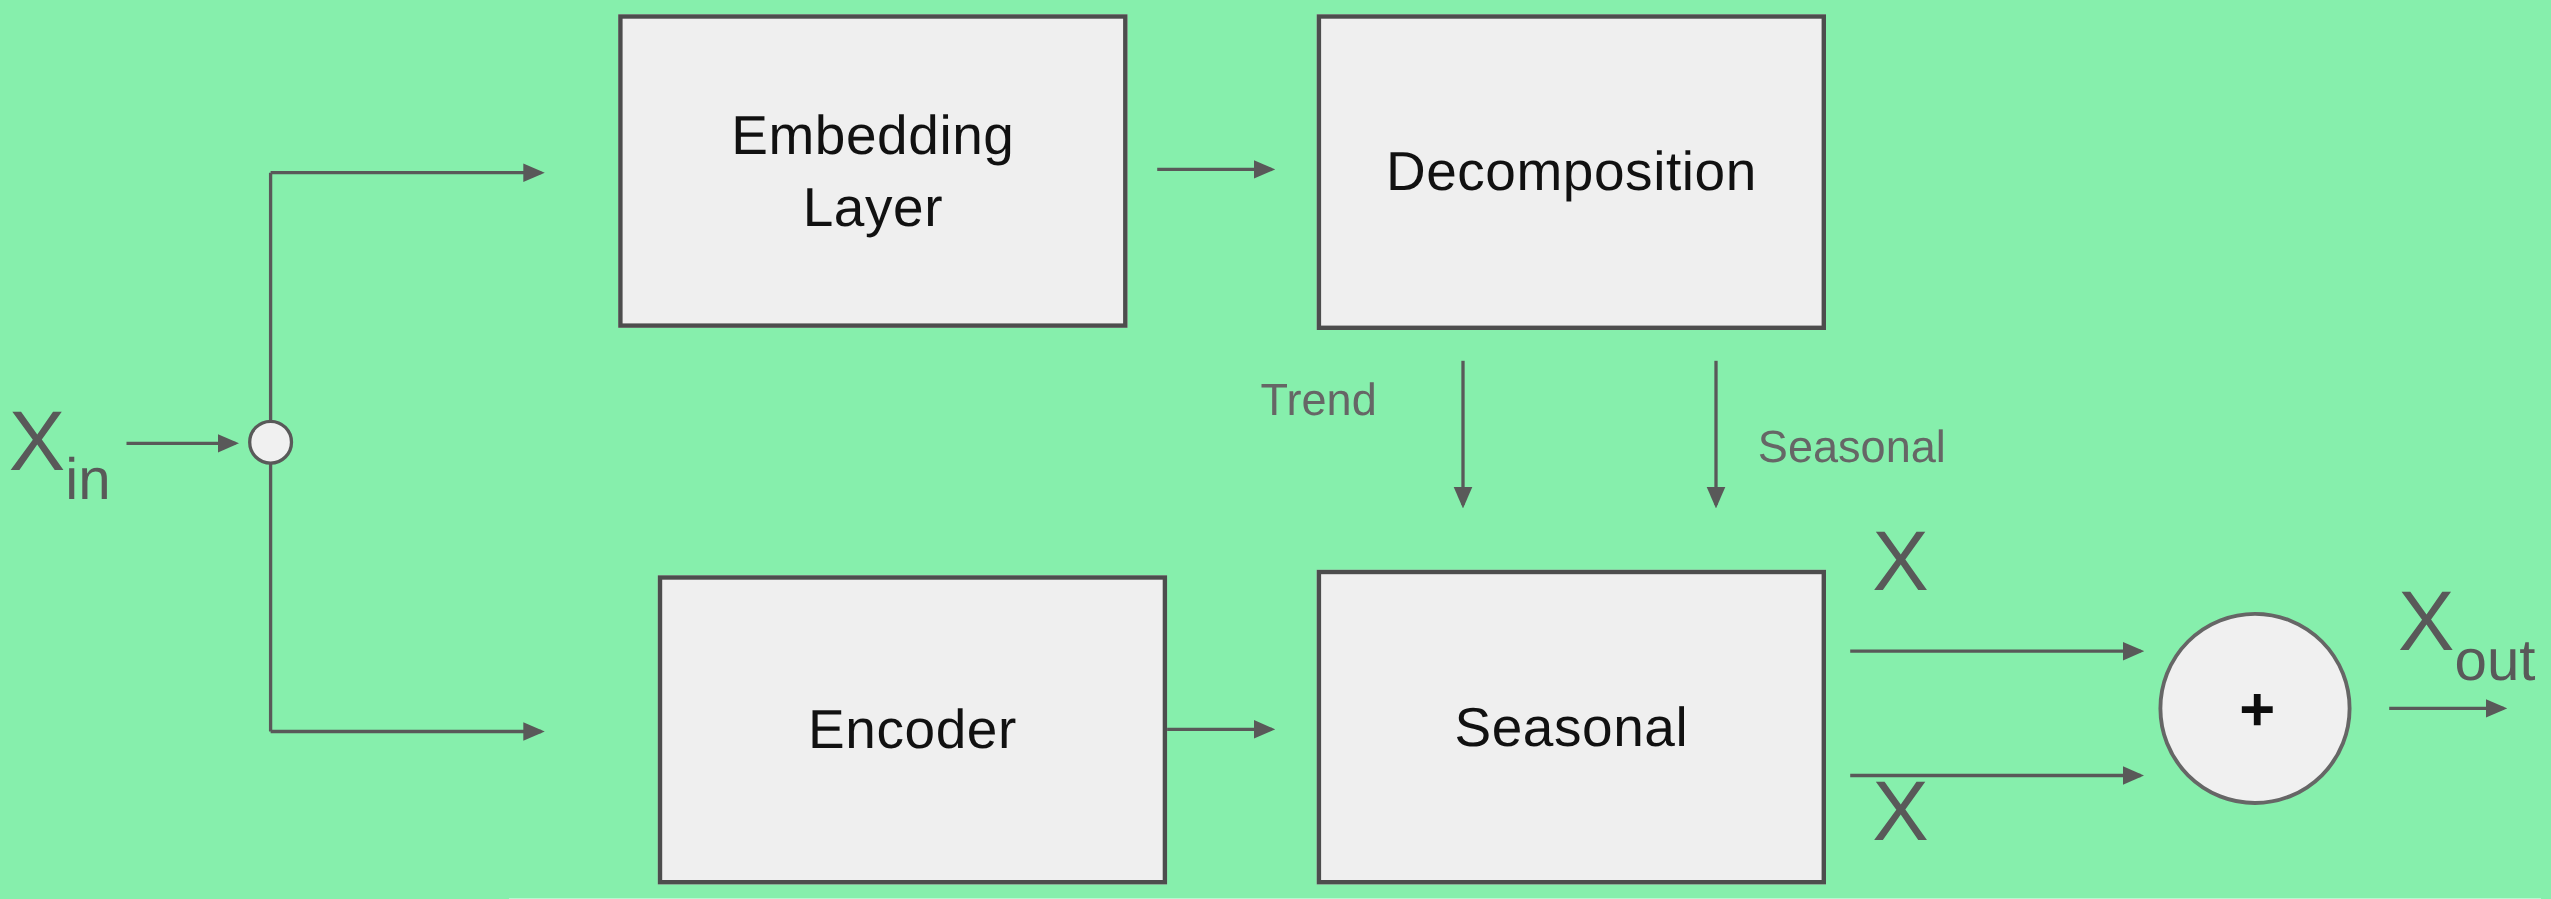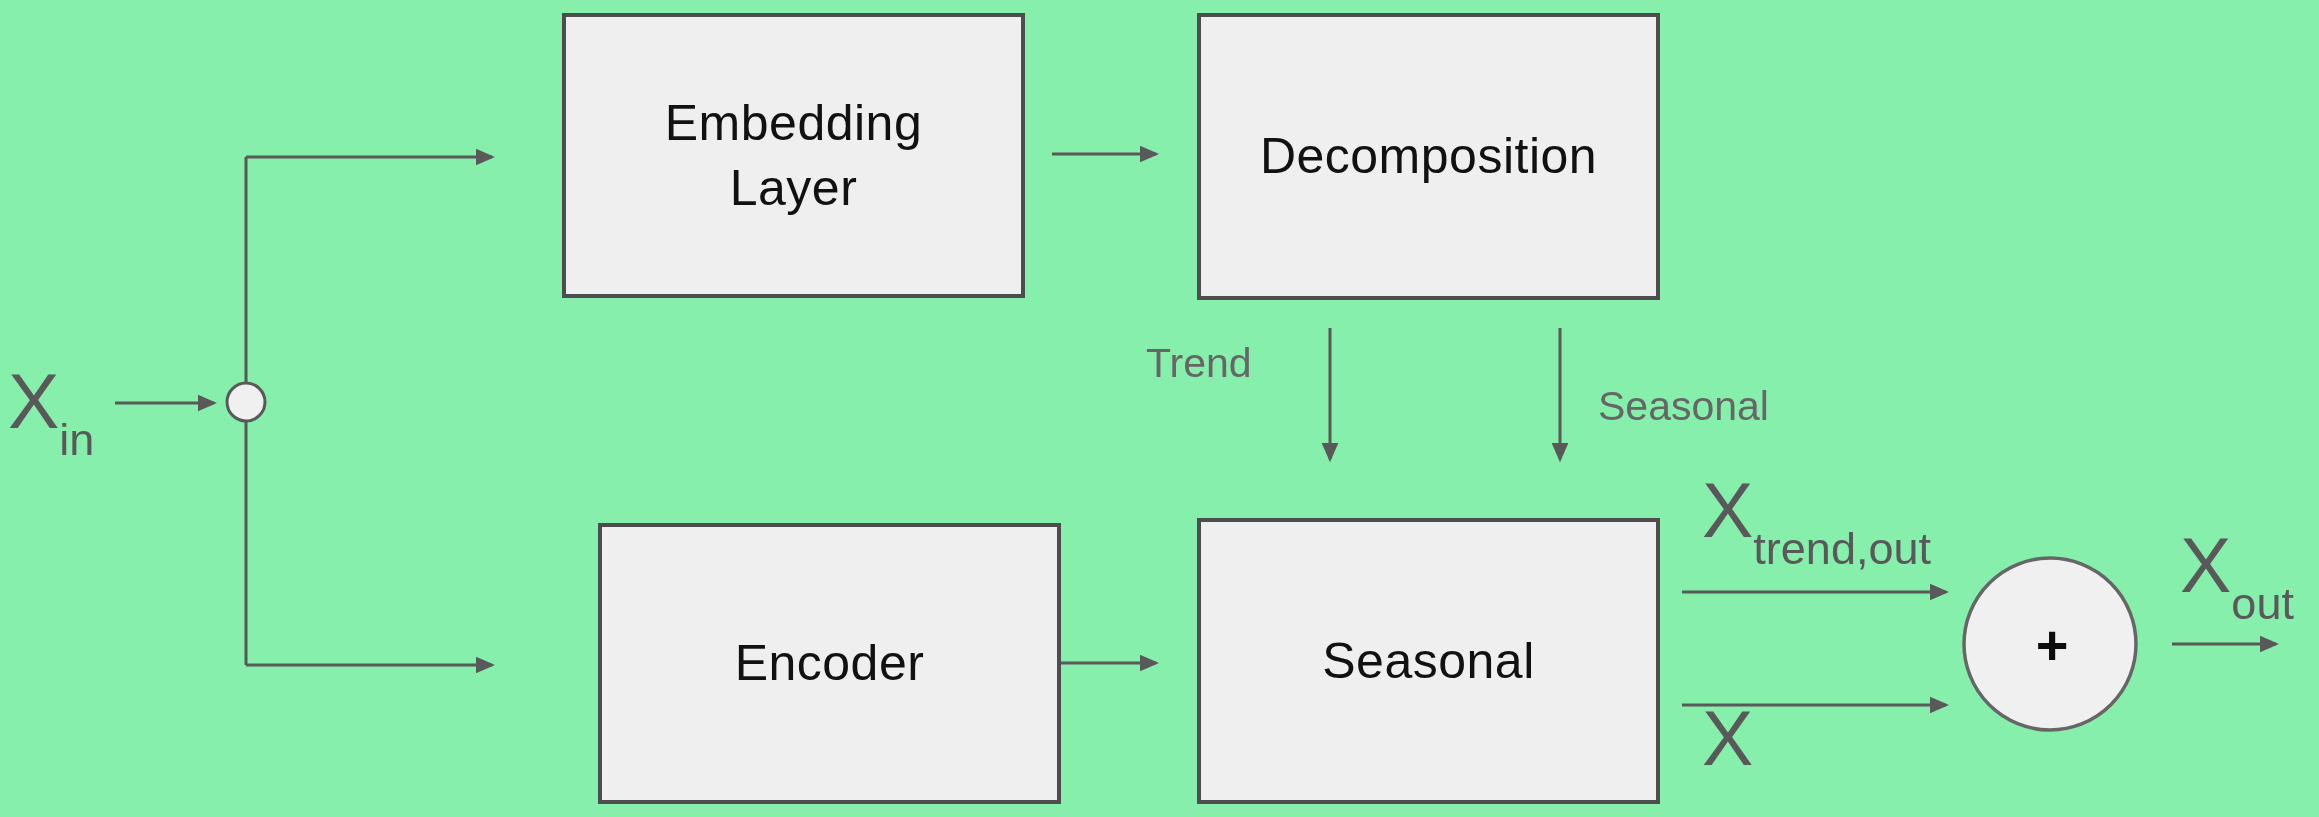--- a/index.html
+++ b/index.html
@@ -55,21 +55,21 @@
 
   .xlabel {
     position: absolute;
     display: flex;
     align-items: baseline;
     color: #595959;
     white-space: nowrap;
     line-height: 1;
   }
   .xlabel .base { font-size: 77px; }
-  .xlabel .sub  { font-size: 45px; position: relative; top: 27px; }
+  .xlabel .sub  { font-size: 53px; position: relative; top: 27px; }
   .xlabel.xin          { left: 8px;    top: 363px; }
   .xlabel.xtrendout    { left: 1702px; top: 472px; }
   .xlabel.xseasonalout { left: 1702px; top: 700px; }
   .xlabel.xout         { left: 2180px; top: 527px; }
 
   .sum-operator {
     position: absolute;
     left: 2000px;
     top: 592px;
     width: 104px;
@@ -140,21 +140,20 @@
   <div class="edge-label trend">Trend</div>
   <div class="edge-label seasonal">Seasonal</div>
 
   <div class="xlabel xin">
     <span class="base">X</span>
     <span class="sub">in</span>
   </div>
 
   <div class="xlabel xtrendout">
     <span class="base">X</span>
-    <span class="sub">trend,out</span>
   </div>
 
   <div class="xlabel xseasonalout">
     <span class="base">X</span>
   </div>
 
   <div class="xlabel xout">
     <span class="base">X</span>
     <span class="sub">out</span>
   </div>

